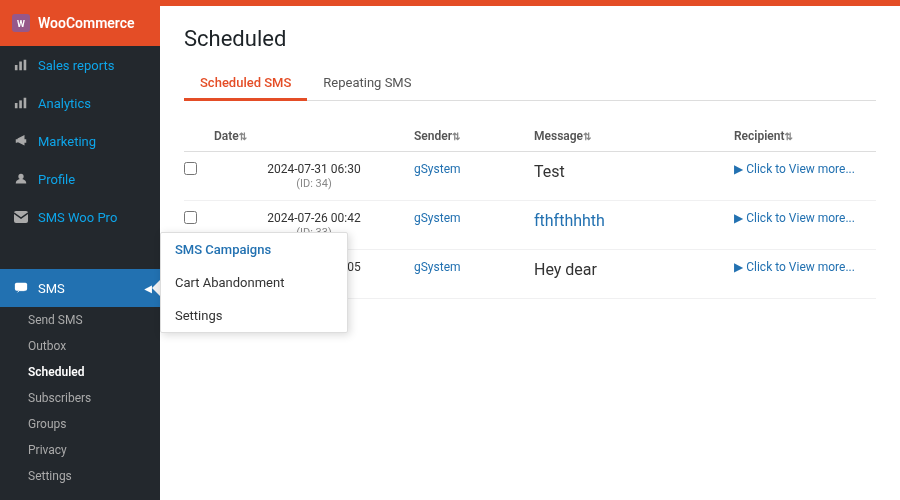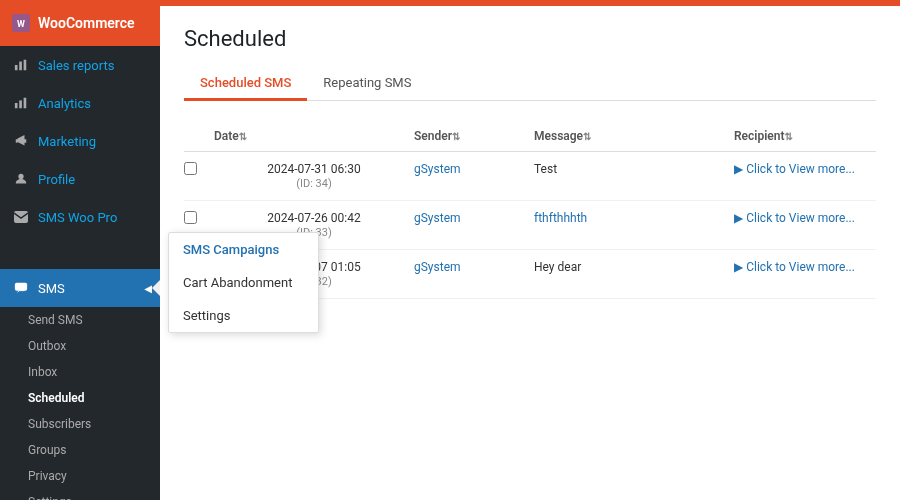--- a/index.html
+++ b/index.html
@@ -126,36 +126,36 @@
     .table-row {
       display: grid;
       grid-template-columns: 30px 200px 120px 200px 200px;
       padding: 10px 0;
       border-bottom: 1px solid #f0f0f1;
       align-items: start;
     }
     .date-cell { font-size: 12px; color: #333; text-align: center; }
     .date-cell .id-note { color: #888; font-size: 11px; }
     .sender-cell { color: #2271b1; font-size: 12px; }
-    .message-cell { color: #2271b1; font-size: 12px; }
+    .message-cell { color: #2271b1; font-size: 16px; }
     .message-cell.plain { color: #333; }
     .recipient-cell { font-size: 12px; color: #555; display: flex; align-items: center; gap: 4px; }
     .recipient-cell .view-link { color: #2271b1; }
     input[type="checkbox"] { cursor: pointer; }
 
     
     .dropdown-menu {
       position: absolute;
-      left: 168px;
+      left: 160px;
       top: 232px;
       background: #fff;
       border: 1px solid #ddd;
       box-shadow: 2px 2px 8px rgba(0,0,0,0.15);
       z-index: 100;
-      width: 151px;
+      width: 188px;
       border-radius: 2px;
     }
     .dropdown-item {
       padding: 9px 14px;
       cursor: pointer;
       font-size: 13px;
       color: #333;
     }
     .dropdown-item.highlighted { color: #2271b1; font-weight: 500; }
 
@@ -248,23 +248,20 @@
     <span class="sidebar-arrow">◀</span>
     <div class="sms-active-indicator"></div>
   </div>
 
   <div class="sidebar-sub">
     <span>Send SMS</span>
   </div>
   <div class="sidebar-sub">
     <span>Outbox</span>
   </div>
-  <div class="sidebar-sub">
-    <span>Inbox</span>
-  </div>
   <div class="sidebar-sub active">
     <span>Scheduled</span>
   </div>
   <div class="sidebar-sub">
     <span>Subscribers</span>
   </div>
   <div class="sidebar-sub">
     <span>Groups</span>
   </div>
   <div class="sidebar-sub">

